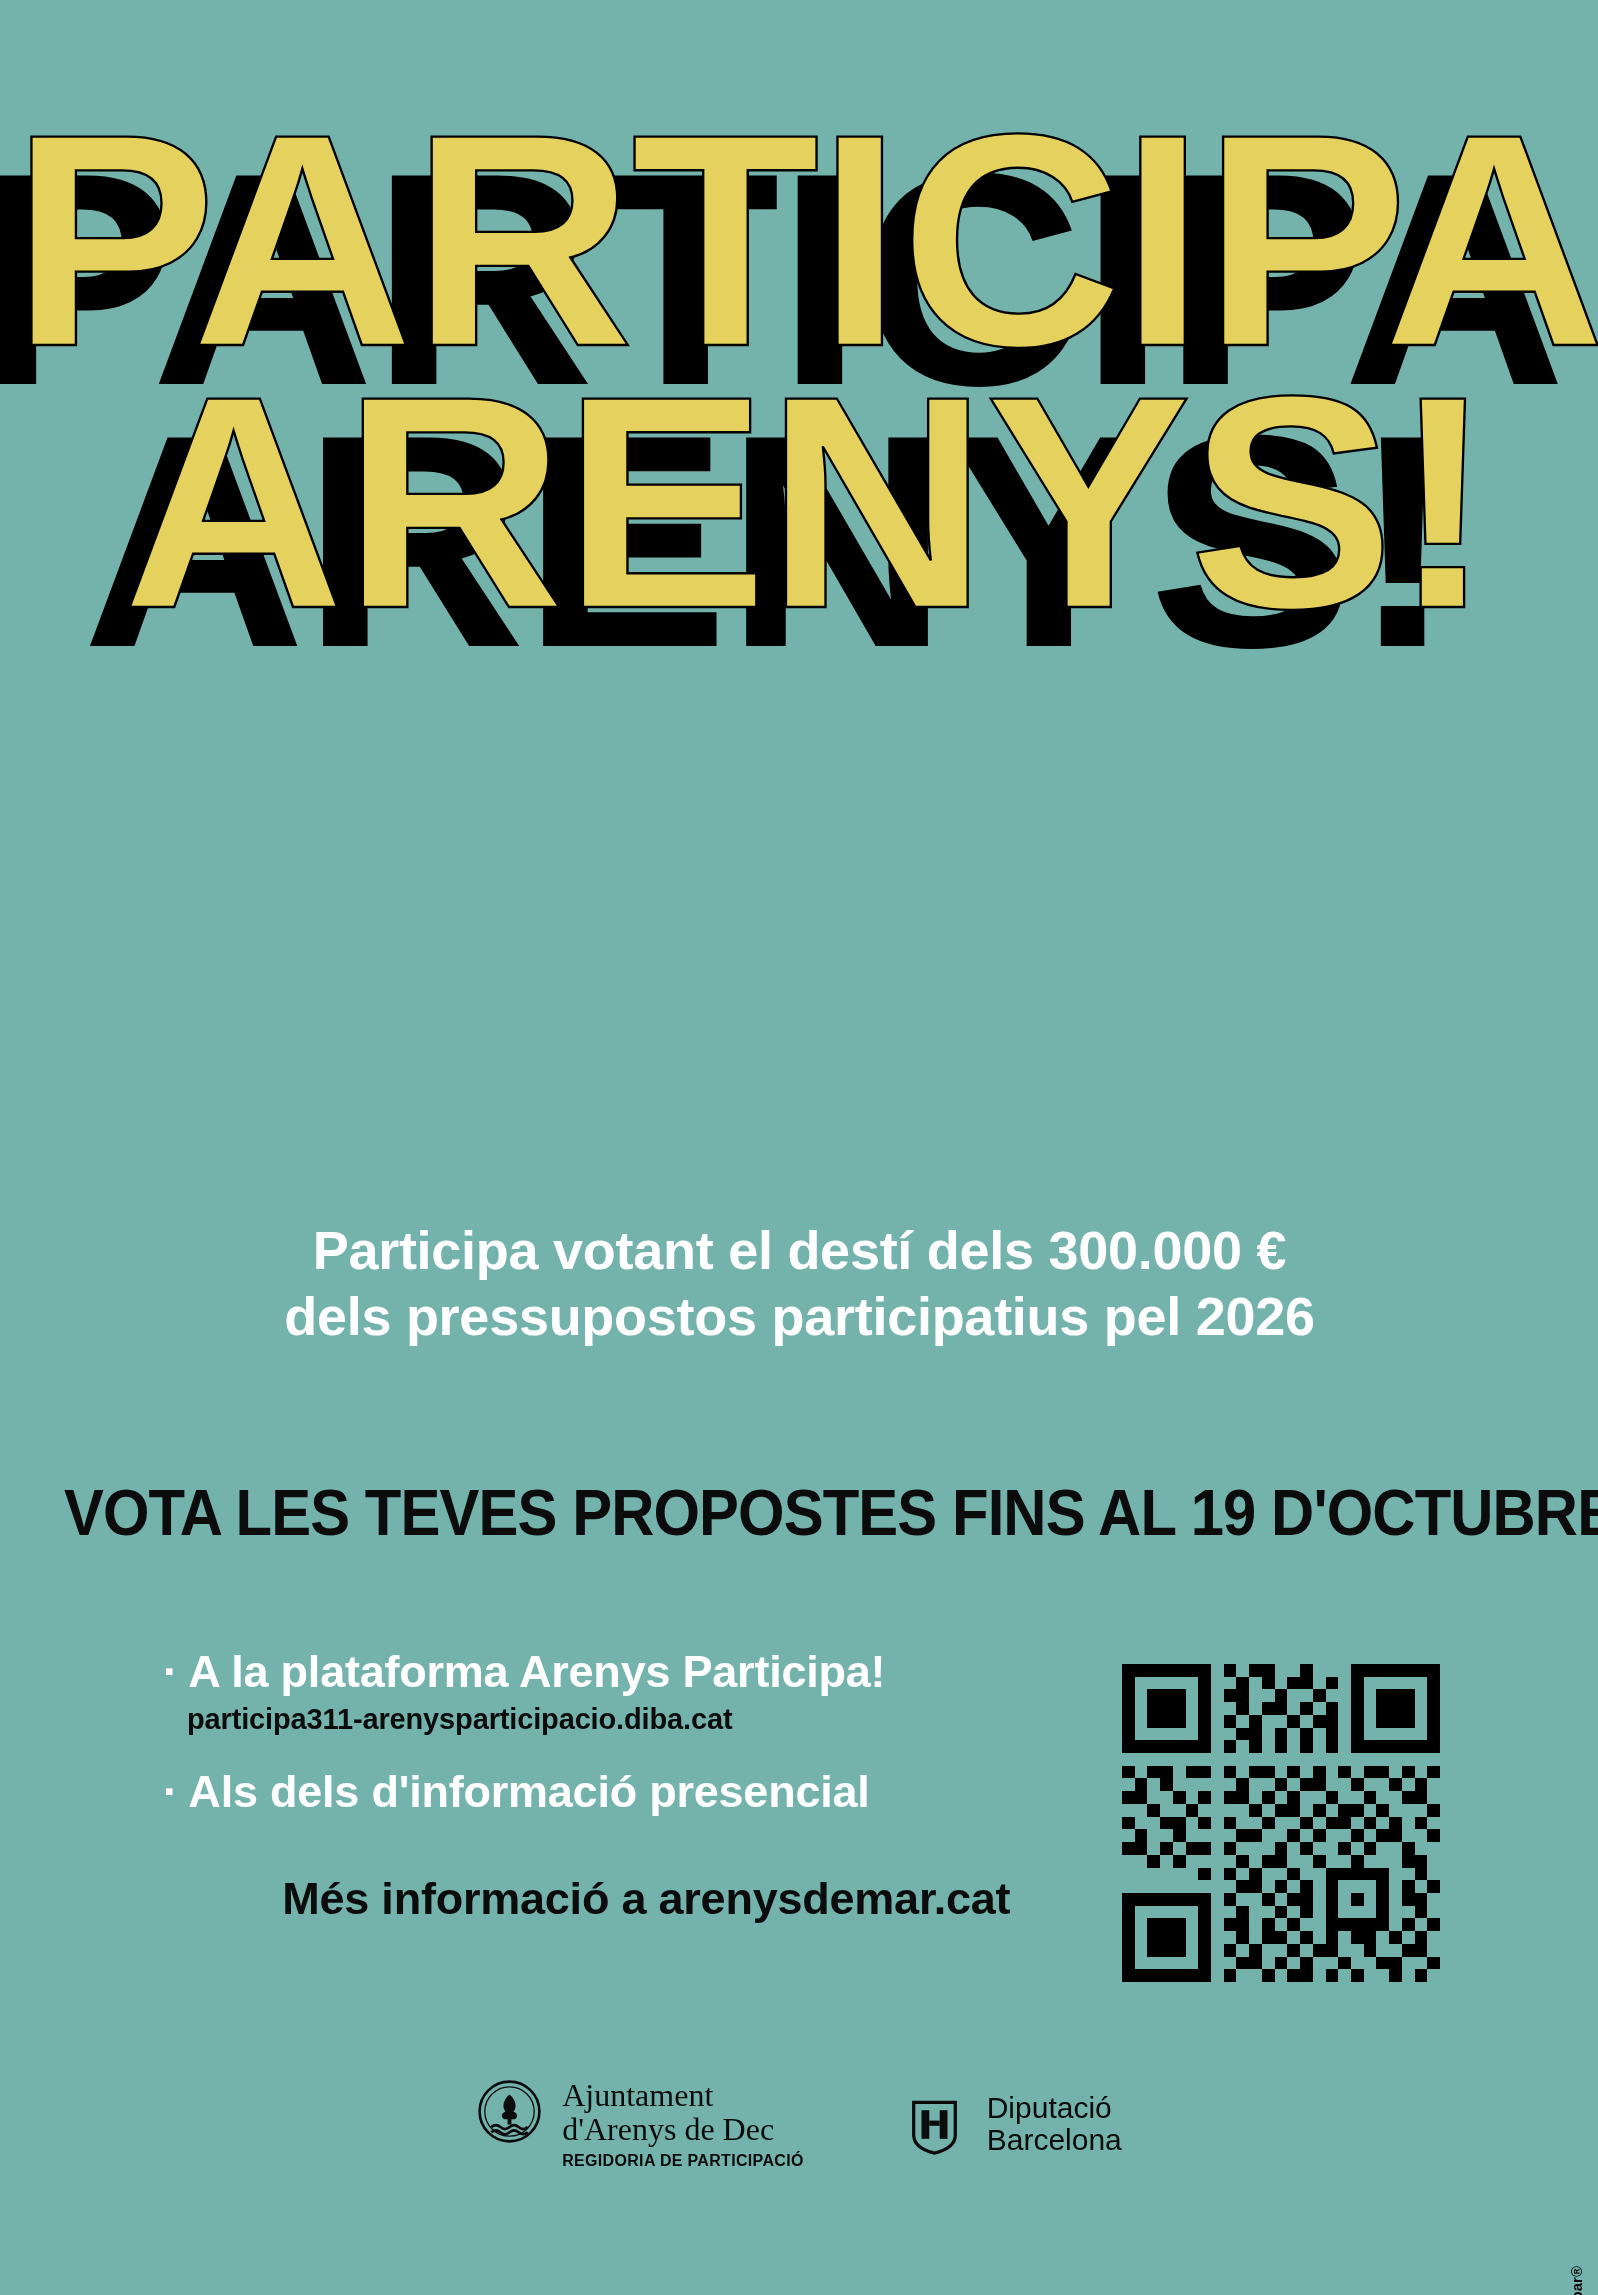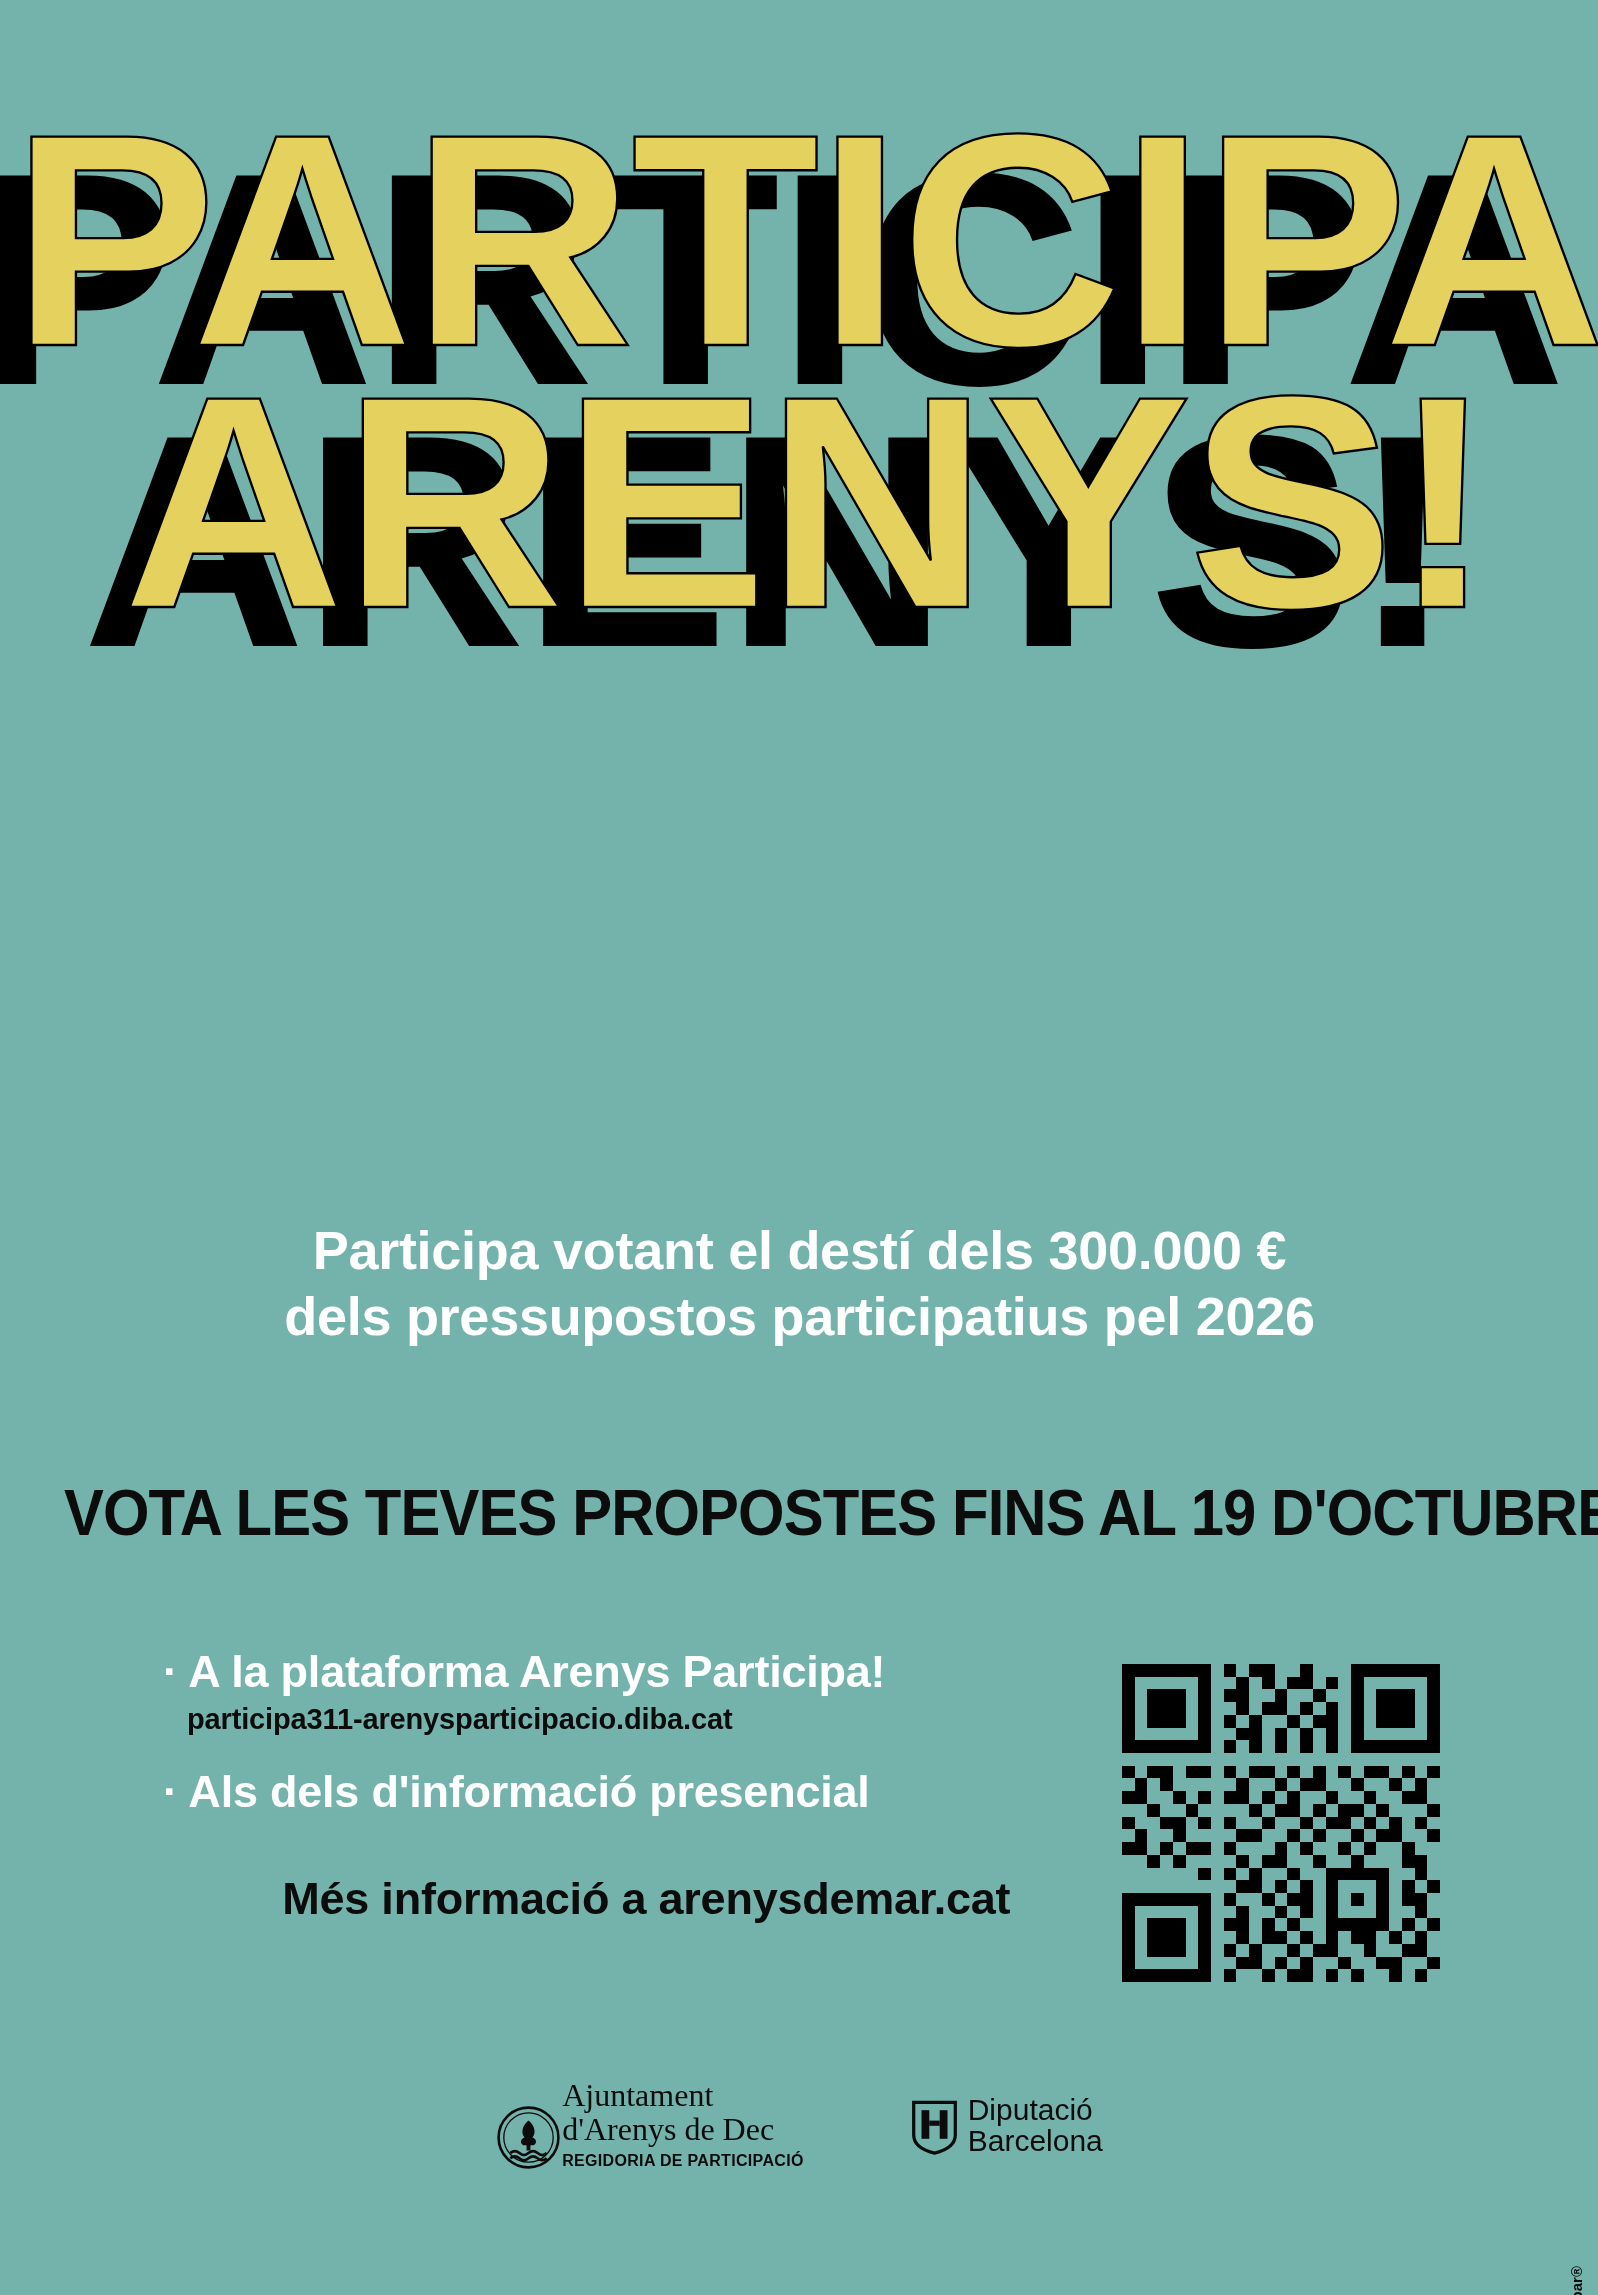--- a/index.html
+++ b/index.html
@@ -162,22 +162,22 @@
     left: 0;
     right: 0;
     bottom: 125px;
     display: flex;
     justify-content: center;
     align-items: center;
     gap: 98px;
   }
   .logo {
     display: flex;
-    align-items: flex-end;
-    gap: 1px;
+    align-items: flex-start;
+    gap: 20px;
     color: #0c0c0c;
   }
   .crest {
     width: 65px;
     height: 65px;
     flex: 0 0 auto;
   }
   .logo-text { line-height: 1.06; }
   .logo-l1 {
     display: block;

